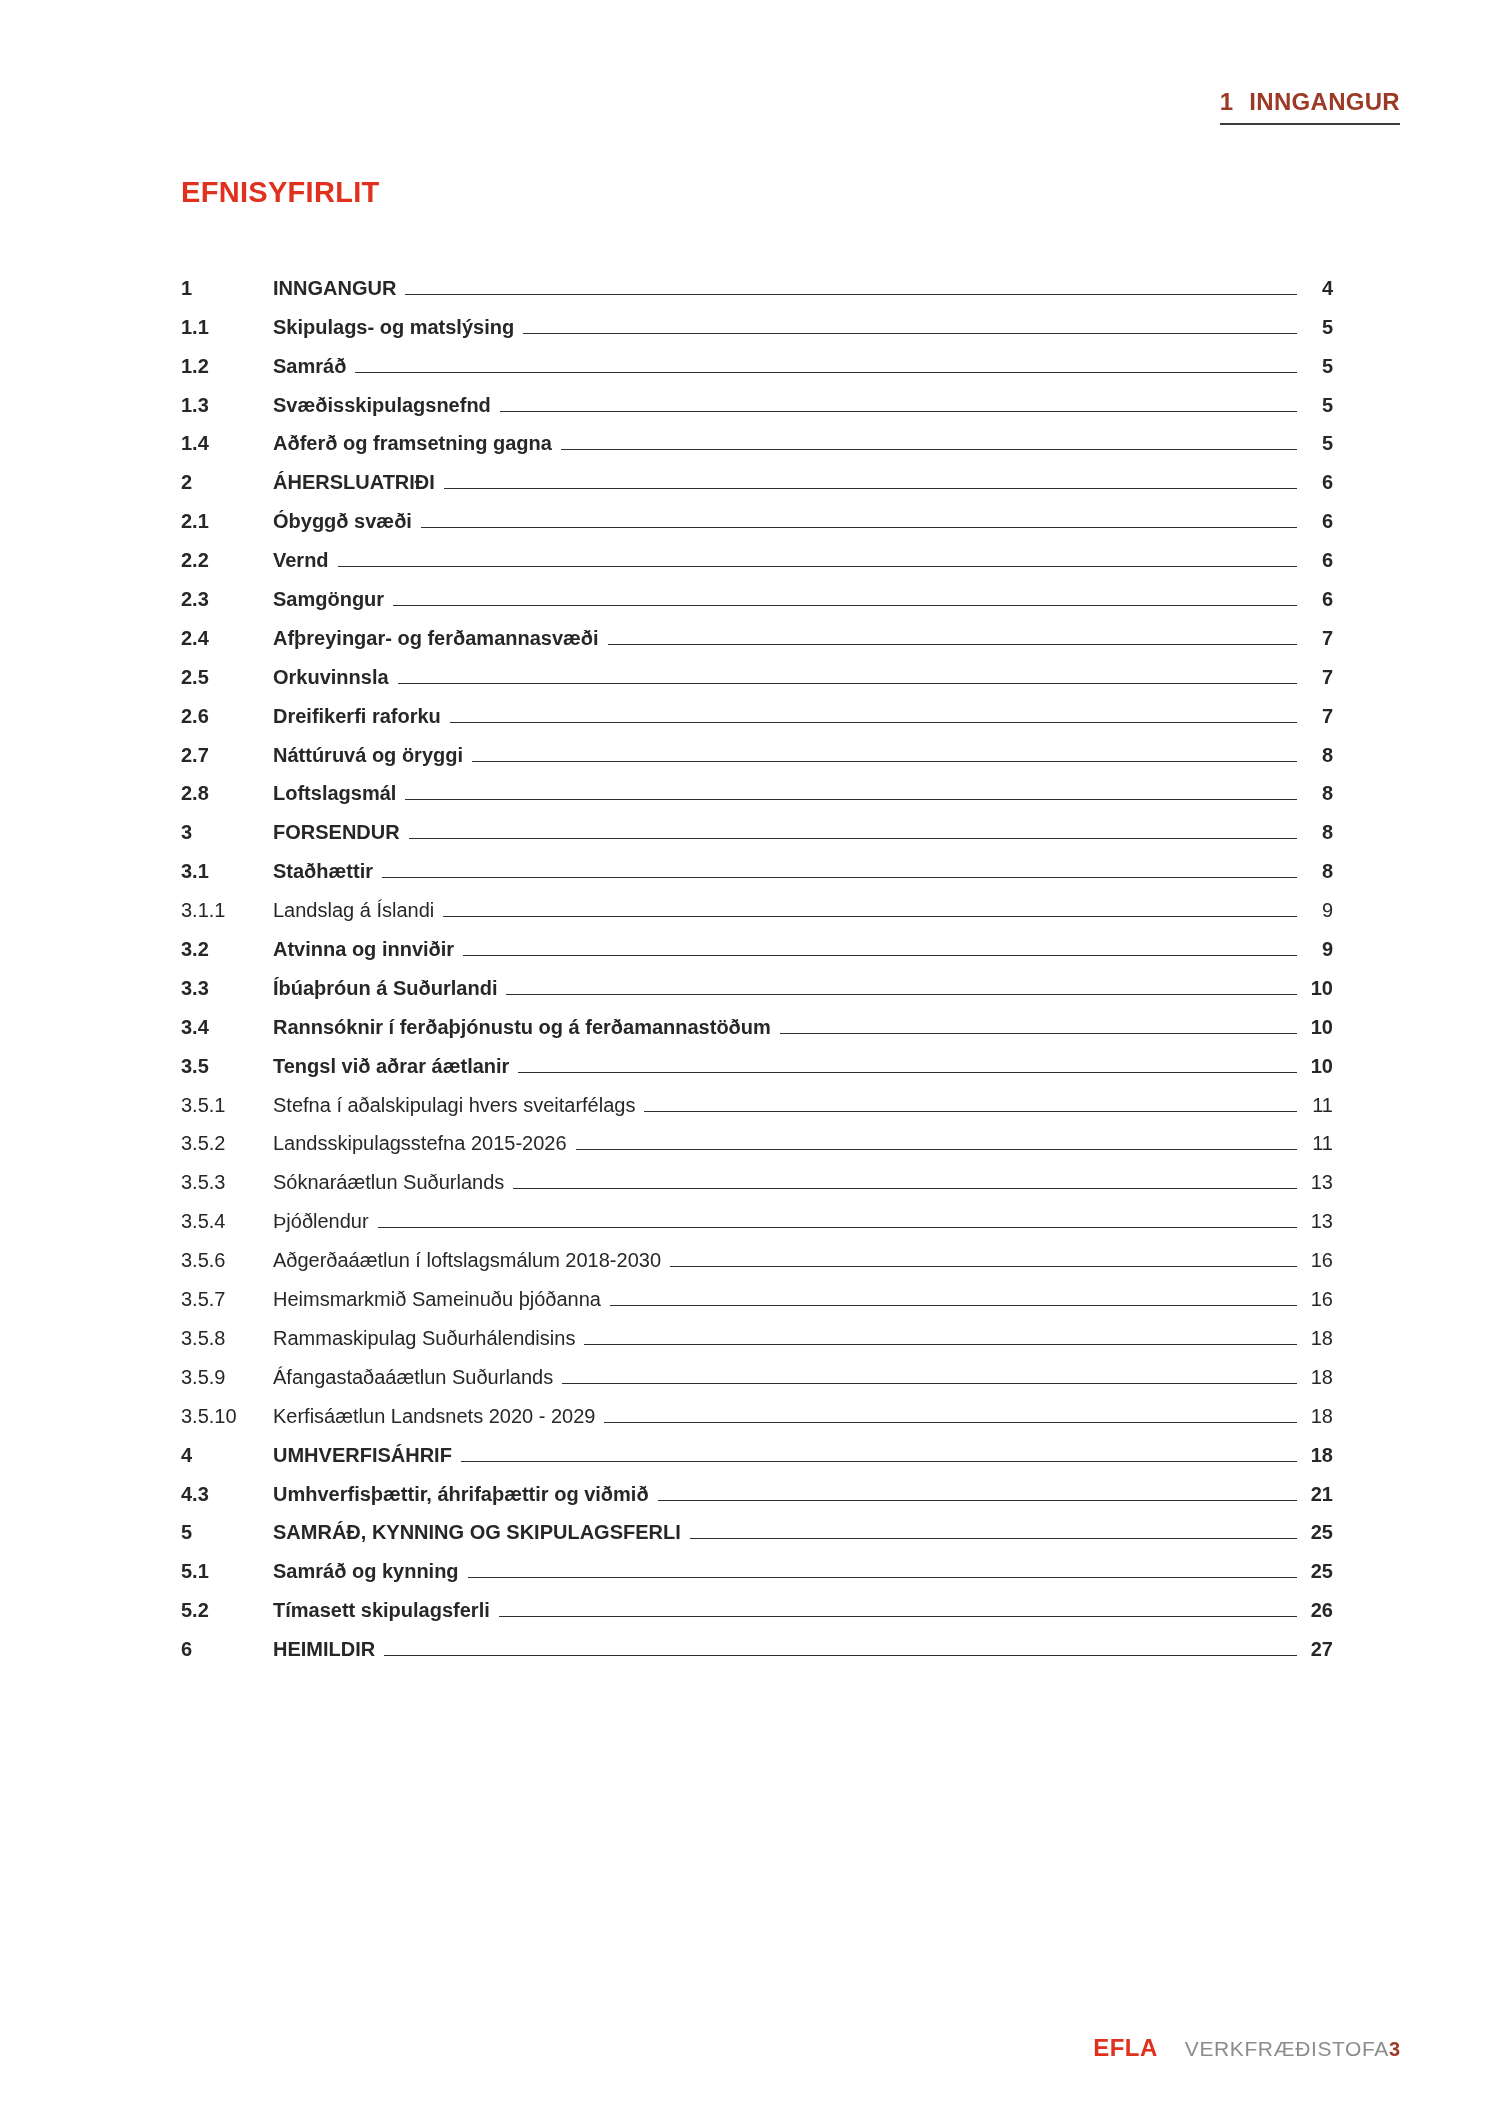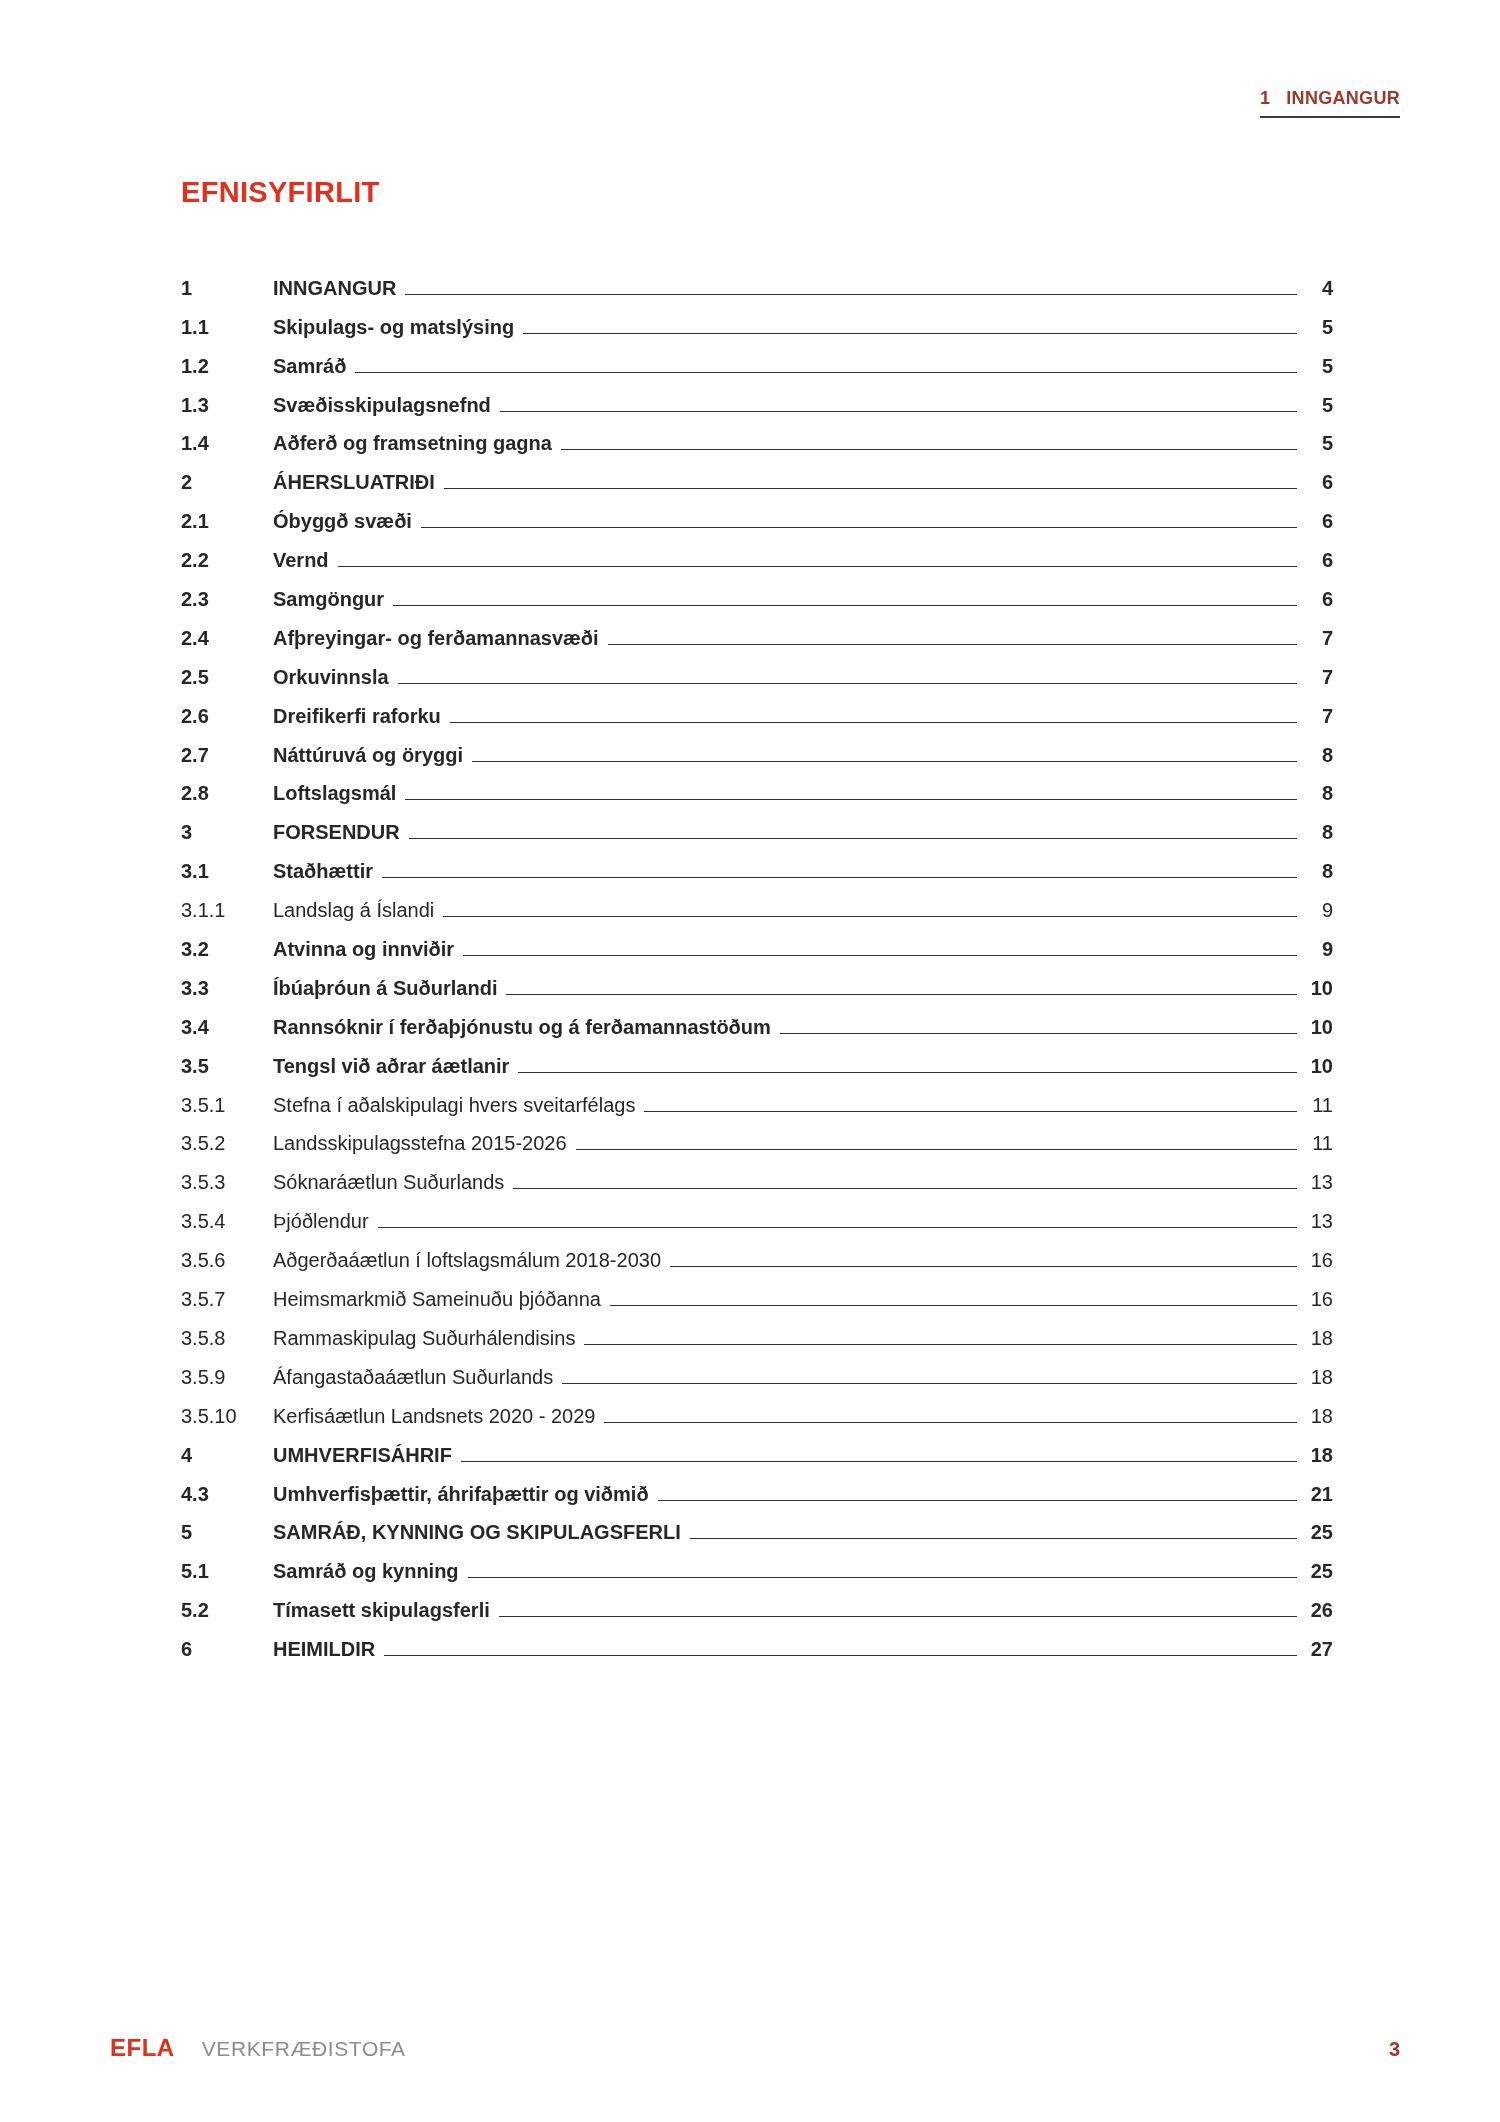--- a/index.html
+++ b/index.html
@@ -12,21 +12,21 @@
     font-family: "Liberation Sans", sans-serif;
     color: #1f1f1f;
     overflow: hidden;
   }
 
   
   .running-header {
     position: absolute;
     top: 88px;
     right: 100px;
-    font-size: 18px;
+    font-size: 24px;
     font-weight: 700;
     color: var(--maroon, #9c3a28);
     border-bottom: 2px solid #3d3d3d;
     padding-bottom: 7px;
     letter-spacing: 0.3px;
     white-space: nowrap;
   }
   .running-header .chap-num { margin-right: 16px; display: inline-block; }
 
   
@@ -80,21 +80,21 @@
   }
 
   
   .page-footer {
     position: absolute;
     top: 2034px;
     left: 110px;
     right: 100px;
     display: flex;
     align-items: baseline;
-    justify-content: space-between;
+    justify-content: flex-end;
   }
   .footer-left { display: flex; align-items: baseline; }
   .footer-brand {
     font-size: 24px;
     font-weight: 800;
     color: var(--accent, #e0301e);
     letter-spacing: 0.5px;
   }
   .footer-suffix {
     font-size: 21px;

